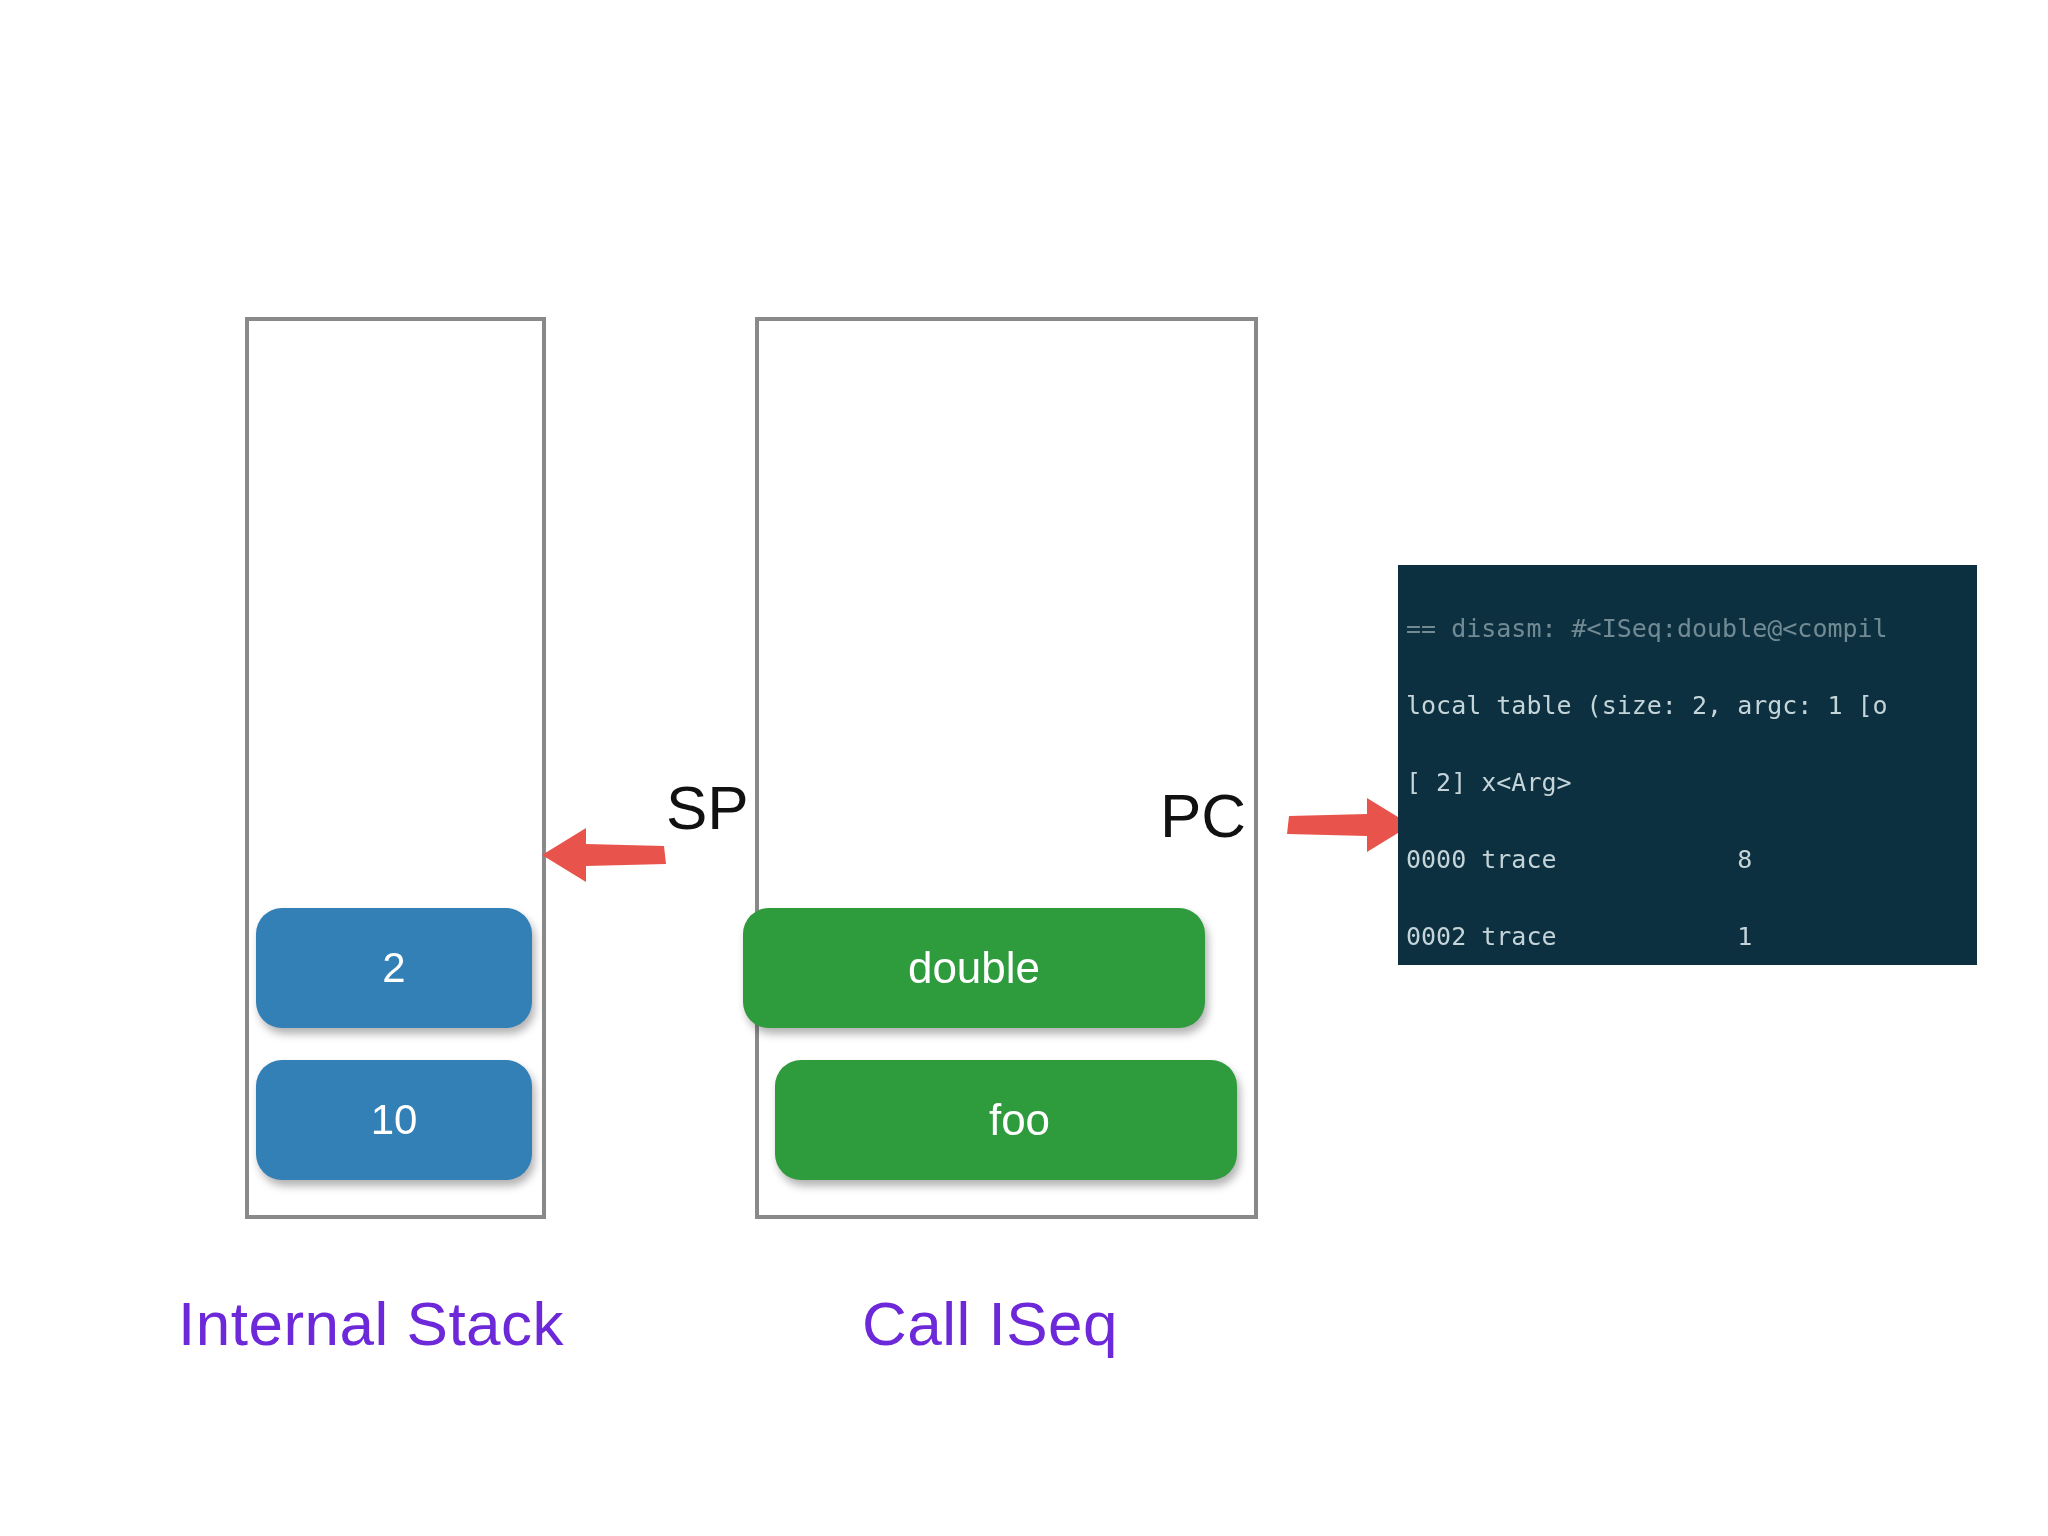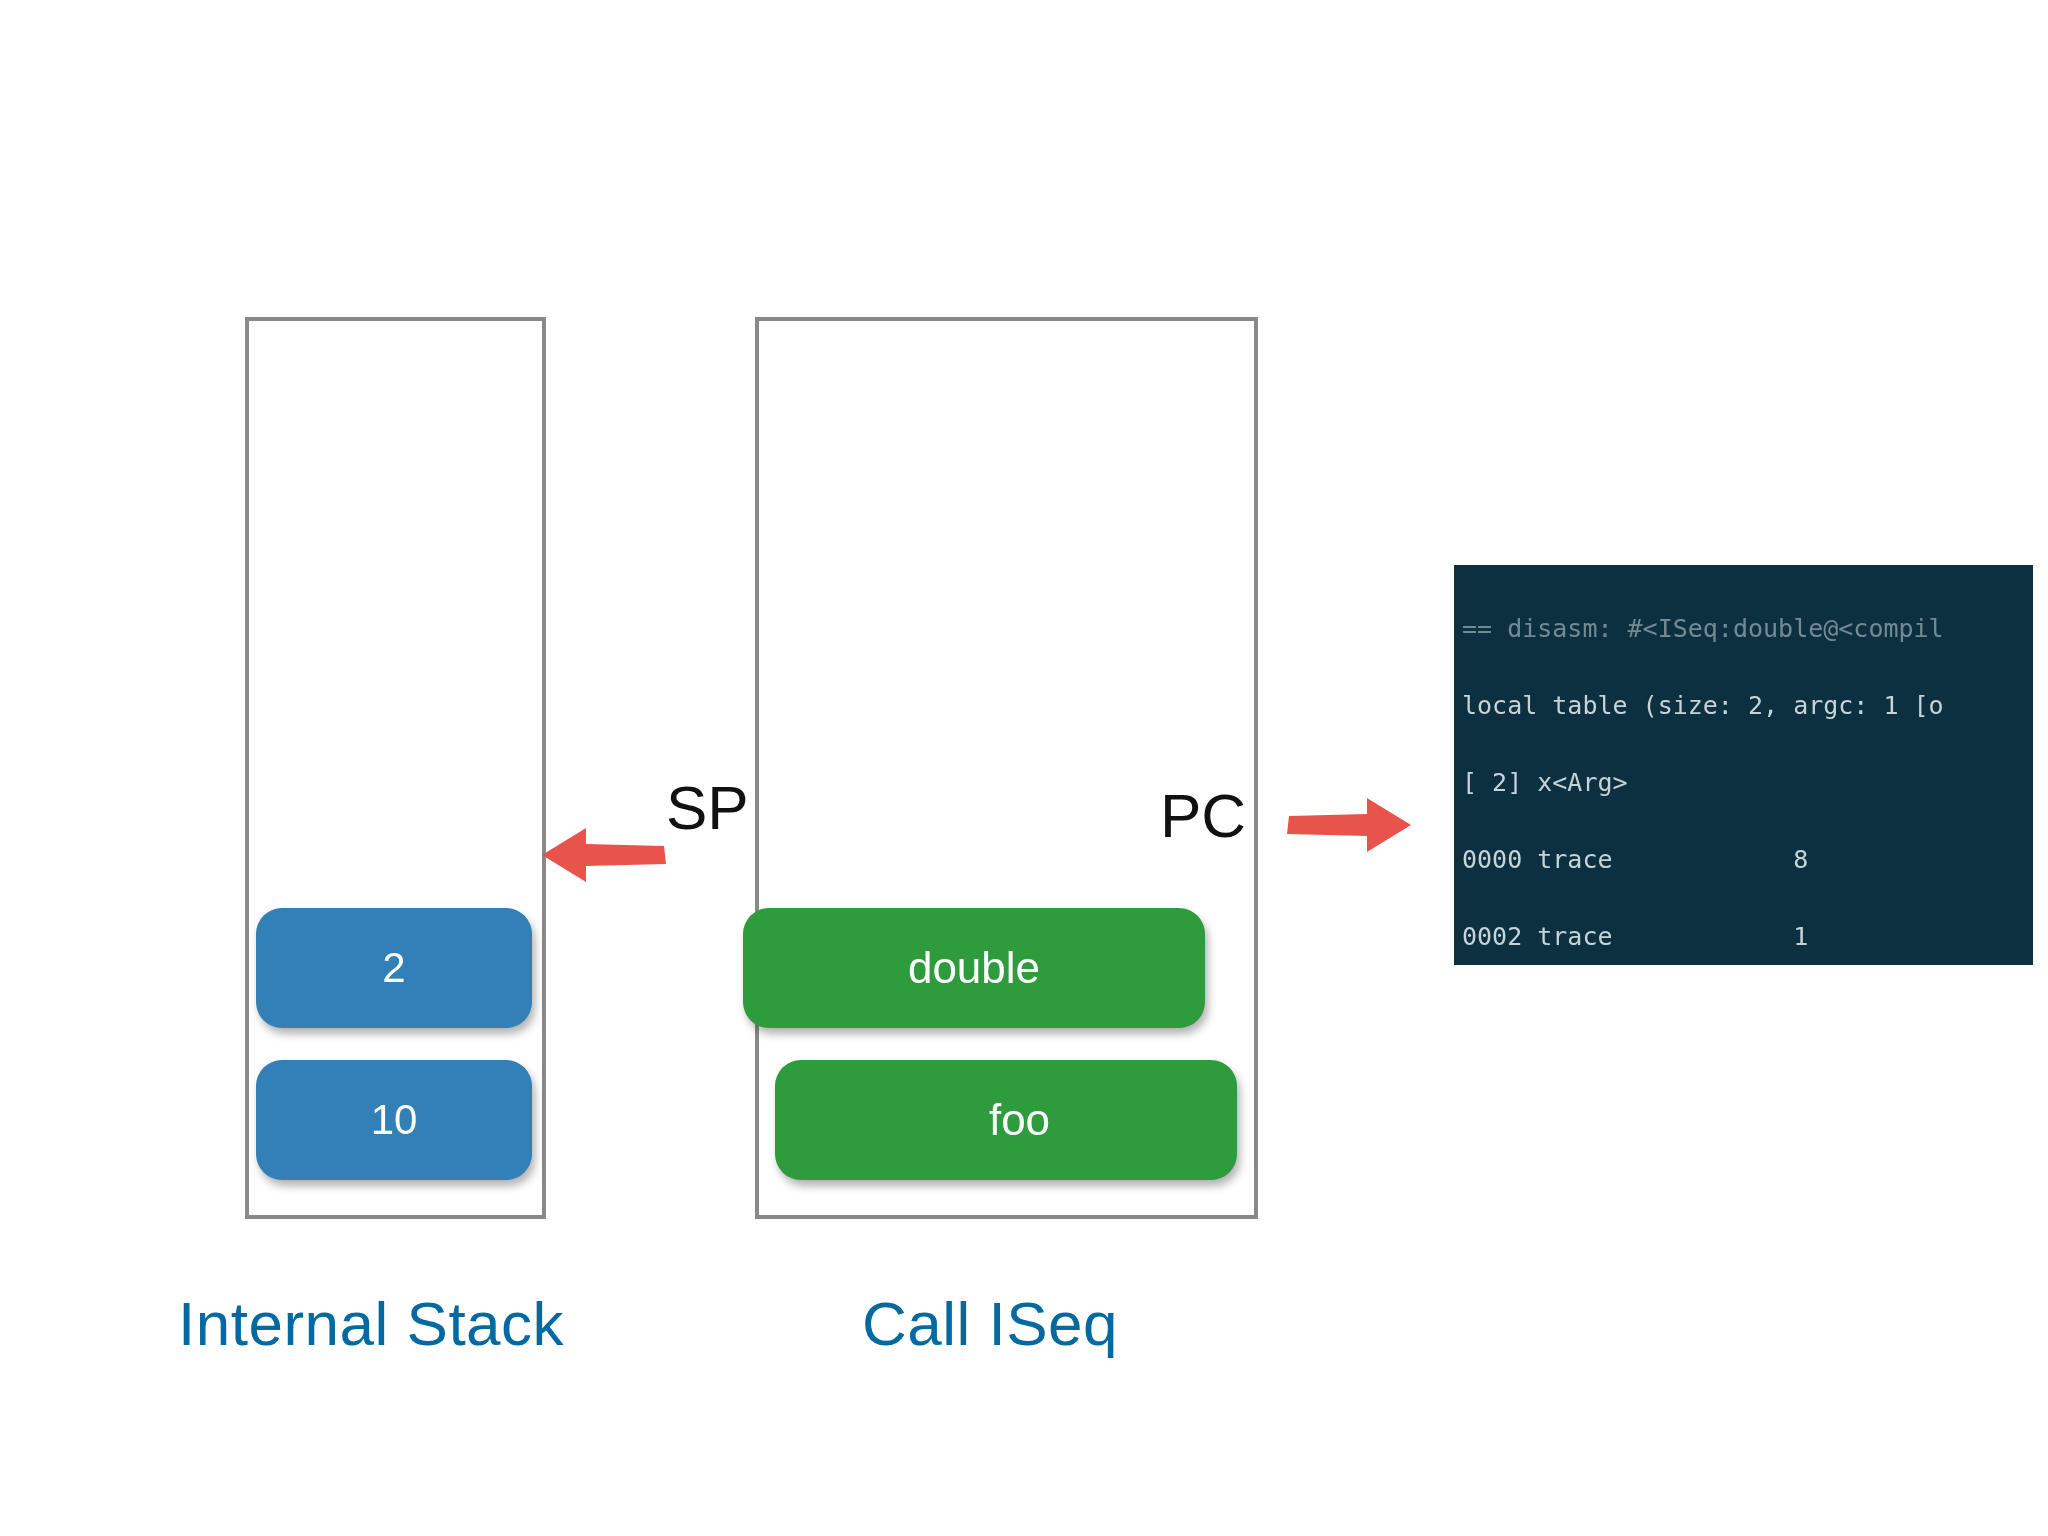--- a/index.html
+++ b/index.html
@@ -48,21 +48,21 @@
   #cell-internal-0 { left: 256px; top: 908px;  width: 276px; height: 120px; }
   #cell-internal-1 { left: 256px; top: 1060px; width: 276px; height: 120px; }
   #cell-call-0     { left: 743px; top: 908px;  width: 462px; height: 120px; }
   #cell-call-1     { left: 775px; top: 1060px; width: 462px; height: 120px; padding-left: 27px; }
 
   
   .caption {
     position: absolute;
     font-family: "Liberation Sans", sans-serif;
     font-size: 62px;
-    color: #0369a1;
+    color: #6d28d9;
     white-space: nowrap;
     letter-spacing: 0.5px;
   }
   #caption-internal { left: 178px; top: 1288px; }
   #caption-call     { left: 862px; top: 1288px; }
 
   
   .ptr-label {
     position: absolute;
     font-family: "Liberation Sans", sans-serif;
@@ -76,21 +76,21 @@
   
   .arrow {
     position: absolute;
   }
   #sp-arrow { left: 540px; top: 820px; width: 130px; height: 70px; }
   #pc-arrow { left: 1283px; top: 790px; width: 130px; height: 70px; }
 
   
   #terminal {
     position: absolute;
-    left: 1454px;
+    left: 1398px;
     top: 565px;
     width: 579px;
     height: 400px;
     background: #0c3040;
     overflow: hidden;
     font-family: "DejaVu Sans Mono", monospace;
   }
   #terminal-inner {
     padding: 6px 0 0 8px;
     white-space: pre;

